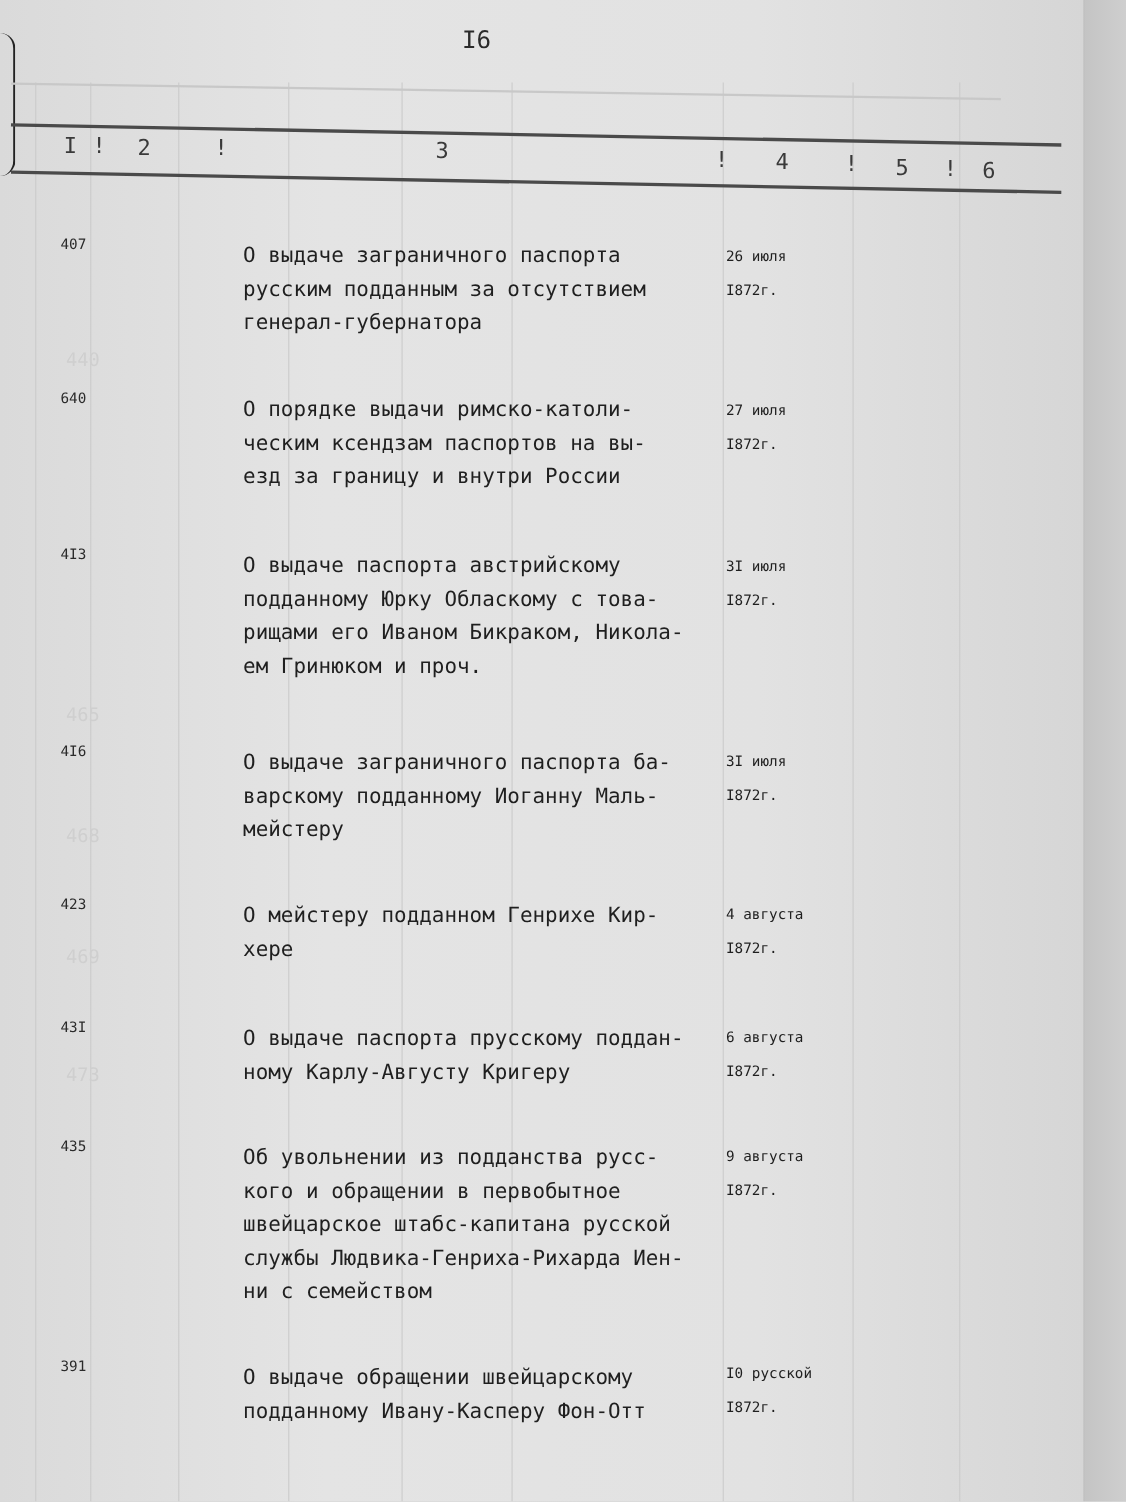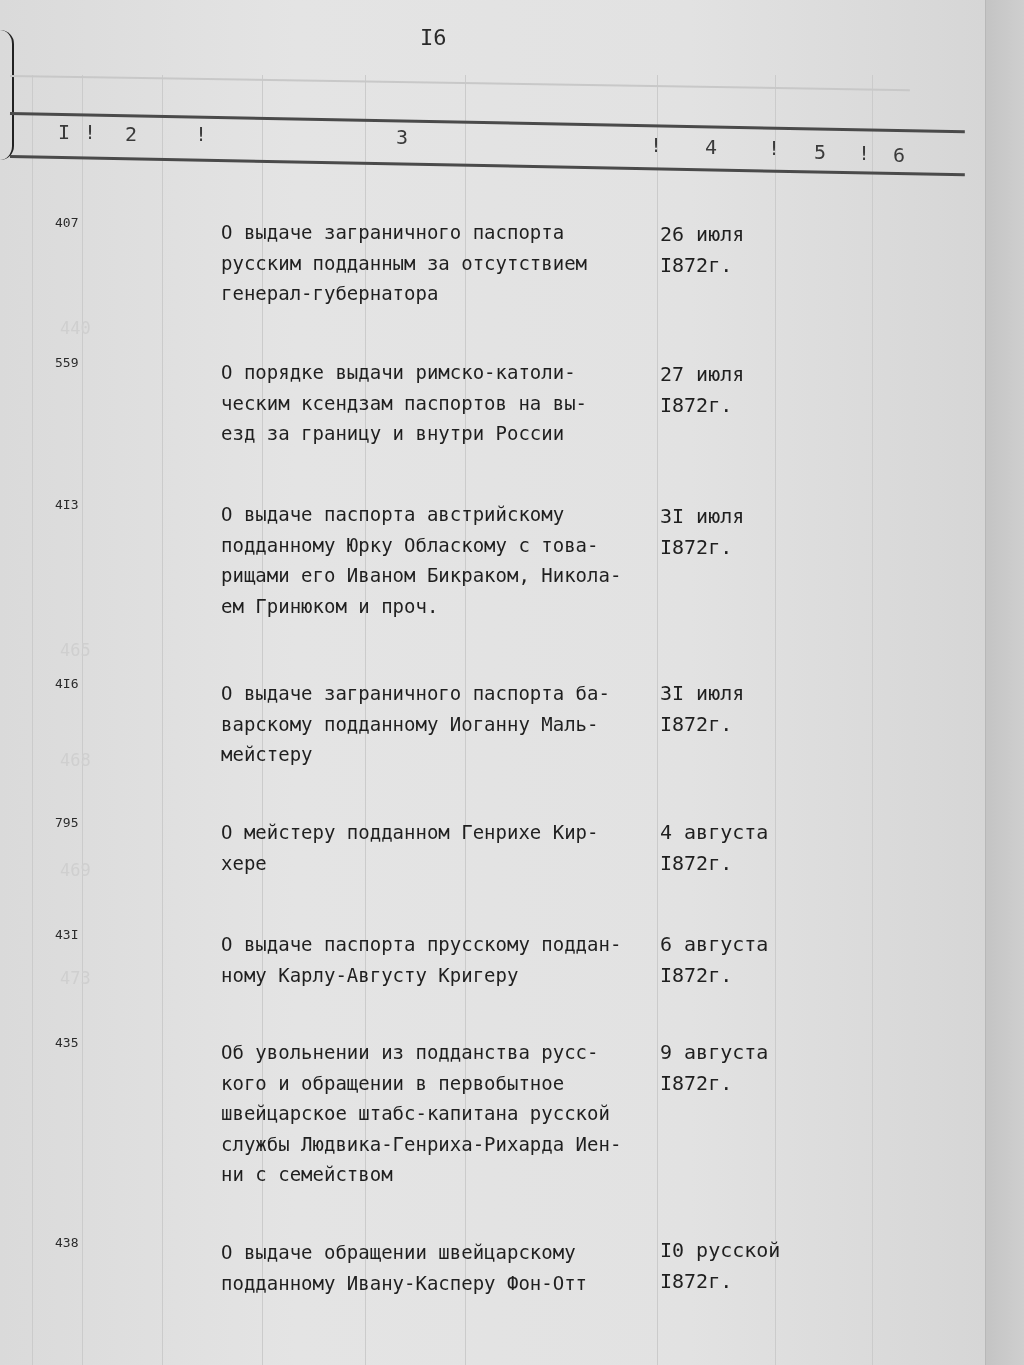--- a/index.html
+++ b/index.html
@@ -40,21 +40,21 @@
   .entry { position: absolute; }
   .entry .num {
     position: absolute; left: 55px; font-size: 13px; color: #2b2b2b;
   }
   .entry .desc {
     position: absolute; left: 188px; width: 480px;
     font-size: 19px; line-height: 30.5px; white-space: pre-line; color: #1f1f1f; margin-left: 33px;
   }
   .entry .date {
     position: absolute; left: 660px; width: 150px;
-    font-size: 20px; line-height: 30.5px; white-space: pre-line; color: #1f1f1f;
+    font-size: 13px; line-height: 30.5px; white-space: pre-line; color: #1f1f1f;
   }
   .ghost {
     position: absolute; font-size: 17px; color: #cfcfcf; white-space: nowrap;
   }
 </style>
 </head>
 <body>
 
 <div class="page">
   <div class="binding"></div>
@@ -98,21 +98,21 @@
   <div class="entry" style="left:0; top:215px;">
     <span class="num">407</span>
     <div class="desc" style="top:2px">О выдаче заграничного паспорта
 русским подданным за отсутствием
 генерал-губернатора</div>
     <div class="date" style="top:4px">26 июля
 I872г.</div>
   </div>
 
   <div class="entry" style="left:0; top:355px;">
-    <span class="num">559</span>
+    <span class="num">640</span>
     <div class="desc" style="top:2px">О порядке выдачи римско-католи-
 ческим ксендзам паспортов на вы-
 езд за границу и внутри России</div>
     <div class="date" style="top:4px">27 июля
 I872г.</div>
   </div>
 
   <div class="entry" style="left:0; top:497px;">
     <span class="num">4I3</span>
     <div class="desc" style="top:2px">О выдаче паспорта австрийскому
@@ -126,21 +126,21 @@
   <div class="entry" style="left:0; top:676px;">
     <span class="num">4I6</span>
     <div class="desc" style="top:2px">О выдаче заграничного паспорта ба-
 варскому подданному Иоганну Маль-
 мейстеру</div>
     <div class="date" style="top:2px">3I июля
 I872г.</div>
   </div>
 
   <div class="entry" style="left:0; top:815px;">
-    <span class="num">795</span>
+    <span class="num">423</span>
     <div class="desc" style="top:2px">О мейстеру подданном Генрихе Кир-
 хере</div>
     <div class="date" style="top:2px">4 августа
 I872г.</div>
   </div>
 
   <div class="entry" style="left:0; top:927px;">
     <span class="num">43I</span>
     <div class="desc" style="top:2px">О выдаче паспорта прусскому поддан-
 ному Карлу-Августу Кригеру</div>
@@ -153,20 +153,20 @@
     <div class="desc" style="top:2px">Об увольнении из подданства русс-
 кого и обращении в первобытное
 швейцарское штабс-капитана русской
 службы Людвика-Генриха-Рихарда Иен-
 ни с семейством</div>
     <div class="date" style="top:2px">9 августа
 I872г.</div>
   </div>
 
   <div class="entry" style="left:0; top:1235px;">
-    <span class="num">438</span>
+    <span class="num">391</span>
     <div class="desc" style="top:2px">О выдаче обращении швейцарскому
 подданному Ивану-Касперу Фон-Отт</div>
     <div class="date" style="top:0px">I0 русской
 I872г.</div>
   </div>
 </div>
 <div class="page-edge"></div>
 
 </body></html>

